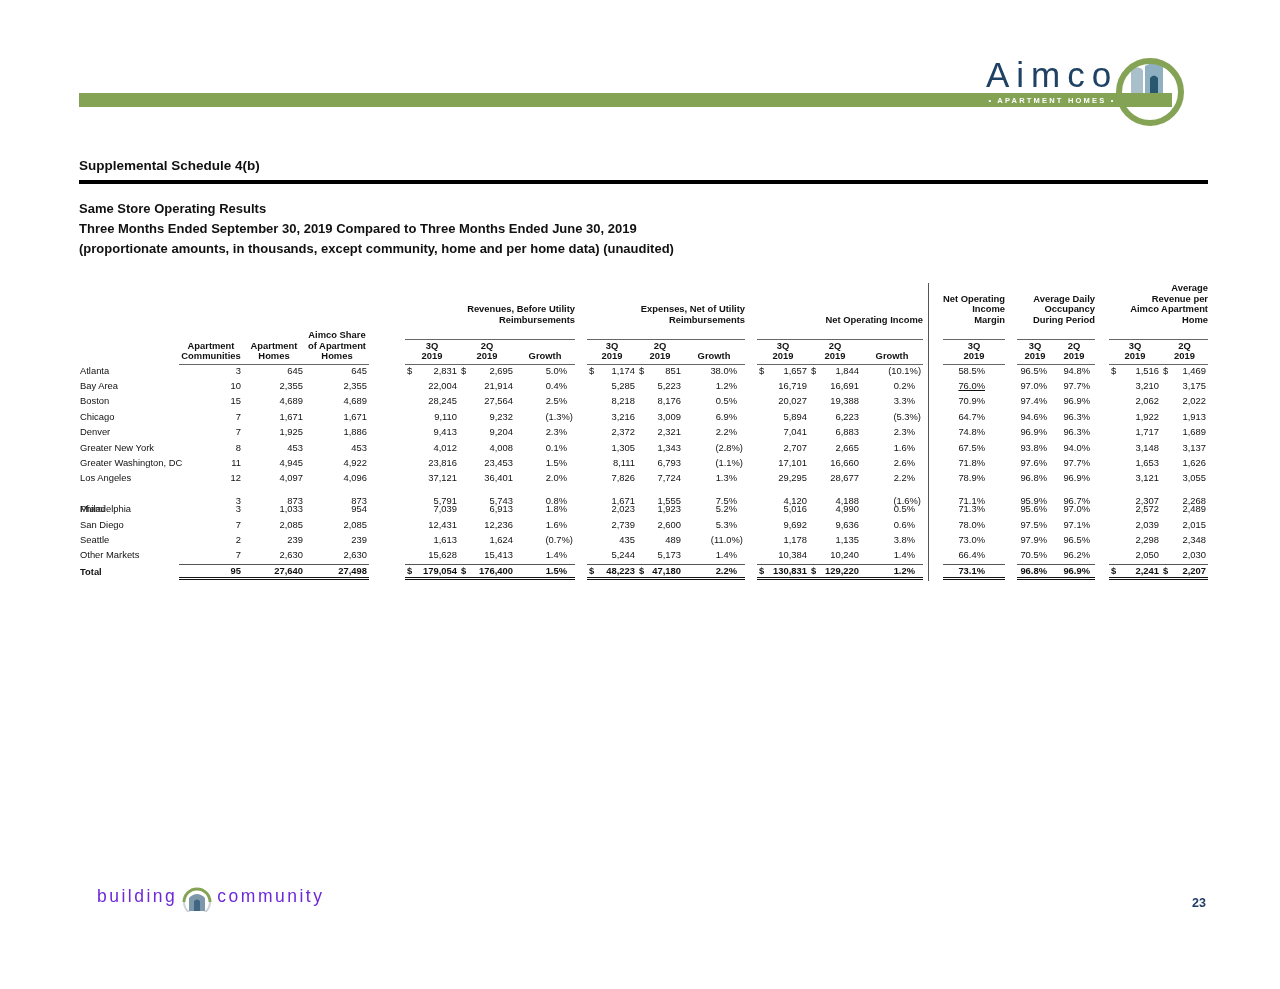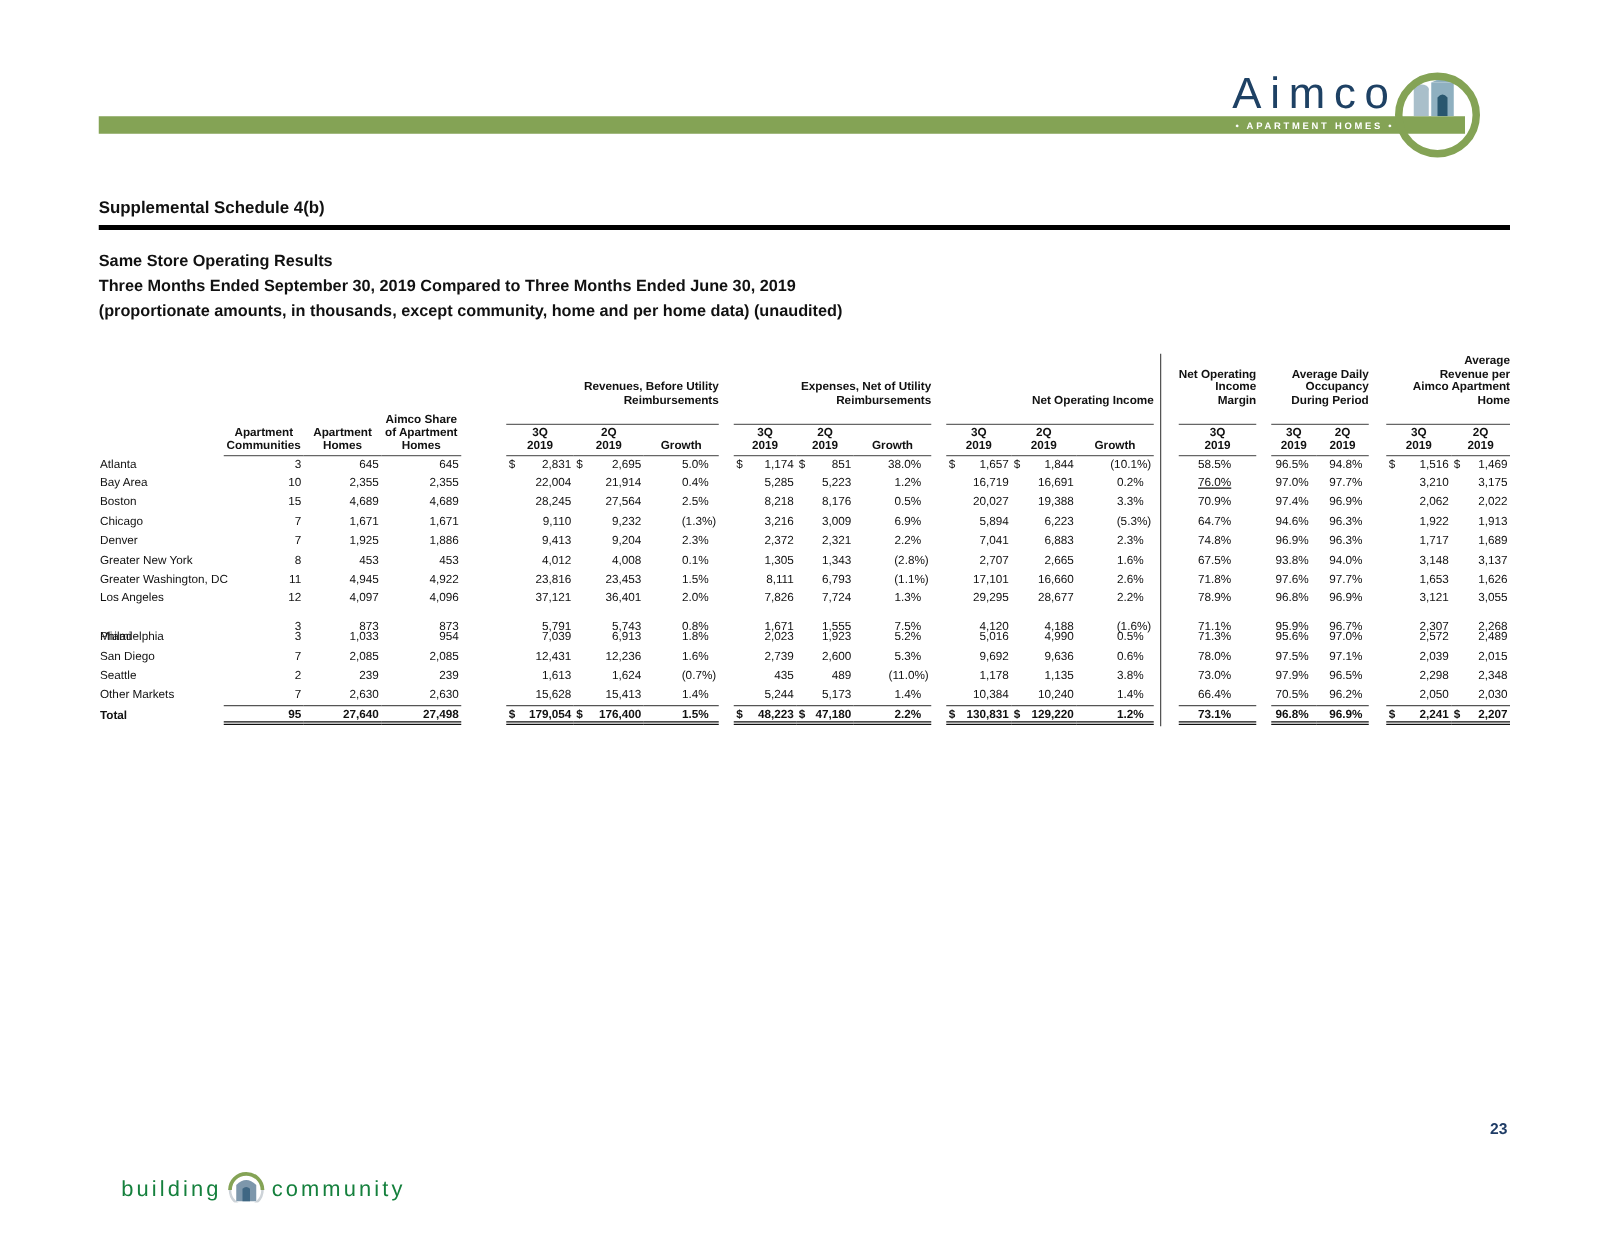--- a/index.html
+++ b/index.html
@@ -65,22 +65,22 @@
   .pct.paren{padding-right:2px;}
   .money{display:flex;justify-content:flex-end;padding-right:2px;}
   .money .dol{margin-right:auto;padding-left:2px;}
   .total .tb{border-top:1px solid #555;border-bottom:3px double #111;}
   .table-divider{
     left:928px;top:283px;width:1px;height:298px;background:#555;z-index:3;
   }
 
   
   .footer-logo{
-    left:97px;top:936px;display:flex;align-items:center;gap:5px;
-    font-size:17.5px;letter-spacing:2.5px;color:#15803d;
+    left:97px;top:886px;display:flex;gap:5px;
+    font-size:17.5px;letter-spacing:2.5px;color:#6d28d9;
   }
   .page-number{
     right:74px;top:896px;font-size:12.5px;font-weight:bold;color:#1f3c66;
   }
 </style>
 </head>
 <body>
 
 <div>
 

